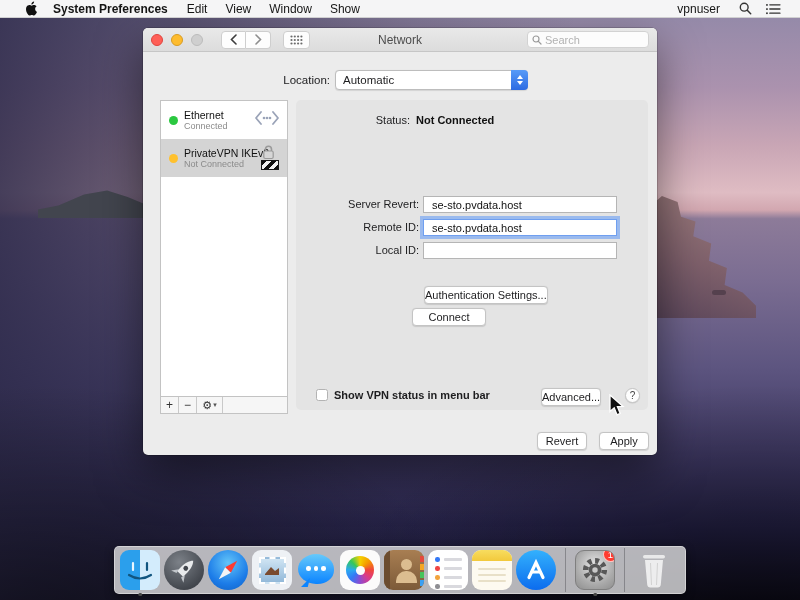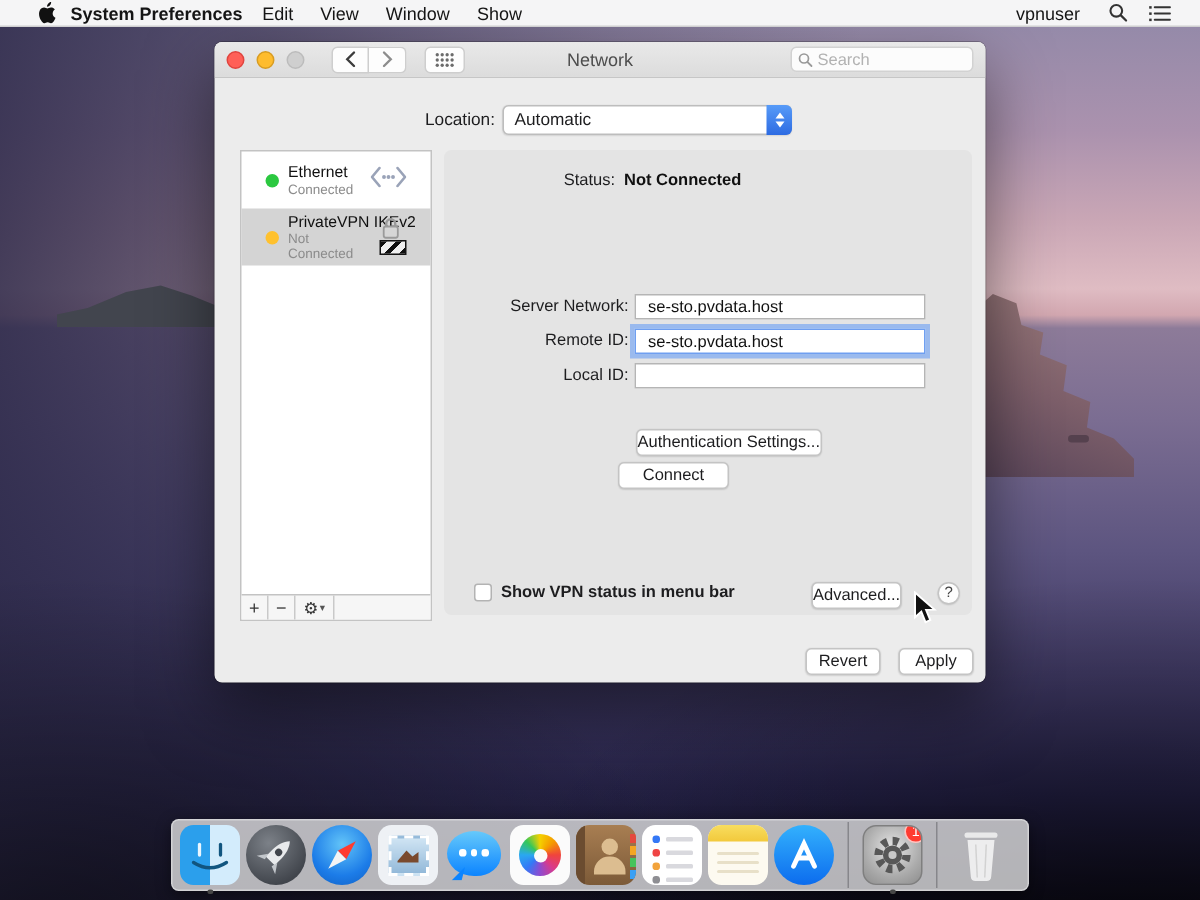--- a/index.html
+++ b/index.html
@@ -4,21 +4,21 @@
 <style>
   * { margin:0; padding:0; box-sizing:border-box; font-family:"Liberation Sans", sans-serif; }
   html,body { width:800px; height:600px; overflow:hidden; background:#000; }
   #screen { position:relative; width:800px; height:600px; overflow:hidden; }
 
   
   .menubar { position:absolute; top:0; left:0; right:0; height:18px; background:#f5f5f6;
     border-bottom:1px solid rgba(0,0,0,.15); display:flex; align-items:center; padding:0 12px;
     font-size:12px; color:#151515; z-index:50; }
   .menubar .apple { margin:0 4px 0 14px; display:flex; align-items:center; }
-  .menubar .appname { font-weight:bold; margin:0 4px; }
+  .menubar .appname { font-weight:bold; margin:0 10px; }
   .menubar .mitem { margin:0 9px; }
   .menubar .spacer { flex:1; }
   .menubar .muser { margin-right:12px; }
   .menubar .mb-icon { margin:0 7px; display:flex; align-items:center; }
 
   
   .desktop { position:absolute; top:18px; left:0; right:0; bottom:0;
     background:
       radial-gradient(90% 70% at 95% 105%, rgba(0,0,0,.55), transparent 60%),
       radial-gradient(90% 70% at 5% 105%, rgba(0,0,0,.55), transparent 60%),
@@ -59,21 +59,21 @@
     border:1px solid #bdbdbd; border-radius:4px; font-size:11.5px; color:#1d1d1f; display:flex; align-items:center;
     padding-left:7px; box-shadow:0 .5px 1px rgba(0,0,0,.1); }
   .popup .cap { position:absolute; right:-1px; top:-1px; width:17px; height:20px; border-radius:0 4px 4px 0;
     background:linear-gradient(#579bf8,#2d6be2); display:flex; flex-direction:column; align-items:center; justify-content:center; gap:2px; }
   .tri-up { width:0; height:0; border-left:3.5px solid transparent; border-right:3.5px solid transparent; border-bottom:4px solid #fff; }
   .tri-down { width:0; height:0; border-left:3.5px solid transparent; border-right:3.5px solid transparent; border-top:4px solid #fff; }
 
   
   .sidebar { position:absolute; left:17px; top:72px; width:128px; height:314px; background:#fff;
     border:1px solid #c3c3c3; }
-  .svc { height:38px; display:flex; align-items:center; padding:0 16px; position:relative; }
+  .svc { height:38px; display:flex; align-items:center; padding:0 8px; position:relative; }
   .svc.selected { background:#d4d4d4; }
   .svc .dot { width:9px; height:9px; border-radius:50%; margin-right:6px; flex:none; }
   .svc .txt { display:flex; flex-direction:column; line-height:1.15; min-width:0; }
   .svc .nm { font-size:10.5px; color:#111; white-space:nowrap; }
   .svc .st { font-size:9px; color:#8b8b8b; }
   .svc .svcicon { margin-left:auto; flex:none; }
   .vpnicon { position:relative; width:21px; height:26px; }
   .vpnicon .lock { position:absolute; top:0; left:4px; }
   .vpnicon .stripes { position:absolute; bottom:1px; right:0; width:18px; height:10px; border:1.5px solid #141414;
     background:repeating-linear-gradient(135deg,#101010 0 3px,#f0f0f0 3px 7px); }
@@ -293,21 +293,21 @@
             <span>⚙</span>
             <span class="chev">▾</span>
           </div>
       </div>
     </div>
 
     <div class="panel">
       <span class="status-label">Status:</span>
       <span class="status-value">Not Connected</span>
 
-      <span class="frow-label" style="top:98px">Server Network:</span>
+      <span class="frow-label" style="top:98px">Server Revert:</span>
       <input class="frow-input" style="top: 96px;" value="se-sto.pvdata.host">
 
       <span class="frow-label" style="top:121px">Remote ID:</span>
       <input class="frow-input focused" style="top: 119px;" value="se-sto.pvdata.host">
 
       <span class="frow-label" style="top:144px">Local ID:</span>
       <input class="frow-input" style="top: 142px;" value="">
 
       <div class="pushbtn" style="left:128px; top:186px;">Authentication Settings...</div>
       <div class="pushbtn" style="left:116px; top:208px; width:74px;">Connect</div>

